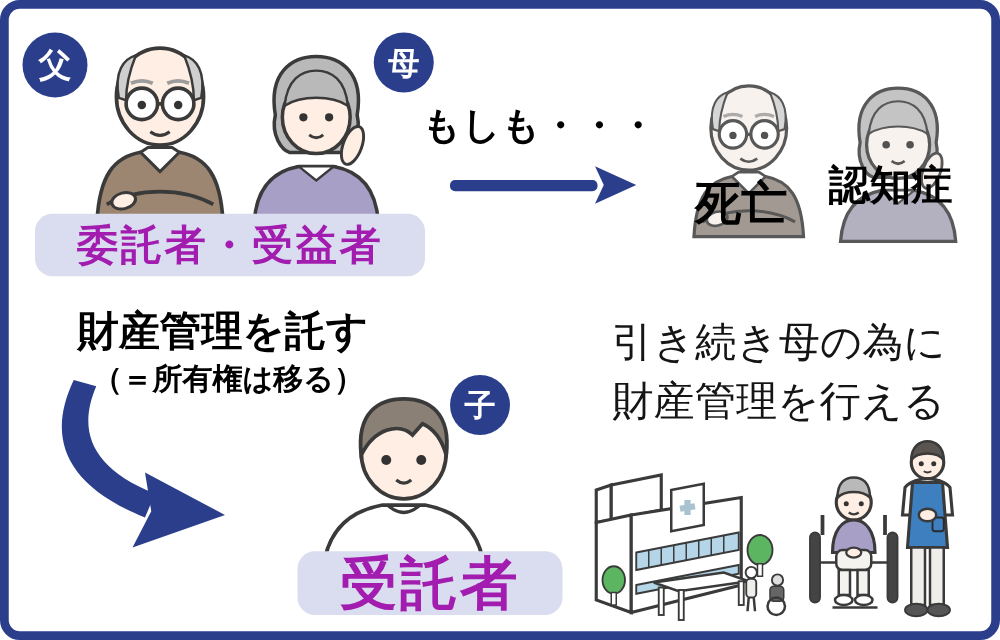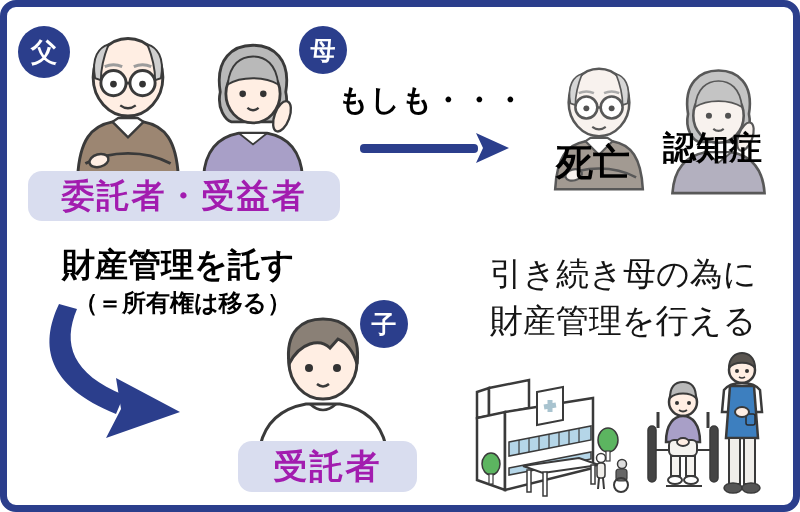--- a/index.html
+++ b/index.html
@@ -112,21 +112,21 @@
     <path d="M37,54 C33,20 51,9 71,9 C91,9 109,20 105,54 C101,40 95,33 86,29 L78,38 C68,28 48,32 37,54 Z" fill="#8a8076" stroke="#3a3a3a" stroke-width="3"></path>
     <circle cx="57" cy="58" r="4" fill="#333333"></circle>
     <circle cx="85" cy="58" r="4" fill="#333333"></circle>
     <path d="M65,74 Q71,79 77,74" fill="none" stroke="#3a3a3a" stroke-width="2.5"></path>
   </svg>
 
   <div class="badge" style="left:360px; top:300px; width:48px; height:48px; font-size:25px">
     <span>子</span>
   </div>
 
-  <div class="pill" style="left:238px; top:441px; width:179px; height:51px; font-size:34px">
+  <div class="pill" style="left:238px; top:441px; width:212px; height:51px; font-size:46px">
     <span>受託者</span>
   </div>
 
   <div class="continue-block" style="left:458px; top:251px; width:330px; font-size:33px">
     <div>引き続き母の為に</div>
     <div>財産管理を行える</div>
   </div>
 
   <svg class="illus" style="left:463px; top:366px" width="172" height="134" viewBox="0 0 172 134">
     <polygon points="14,26 26,22 26,50 14,52" fill="#ffffff" stroke="#3a3a3a" stroke-width="2.5"></polygon>

